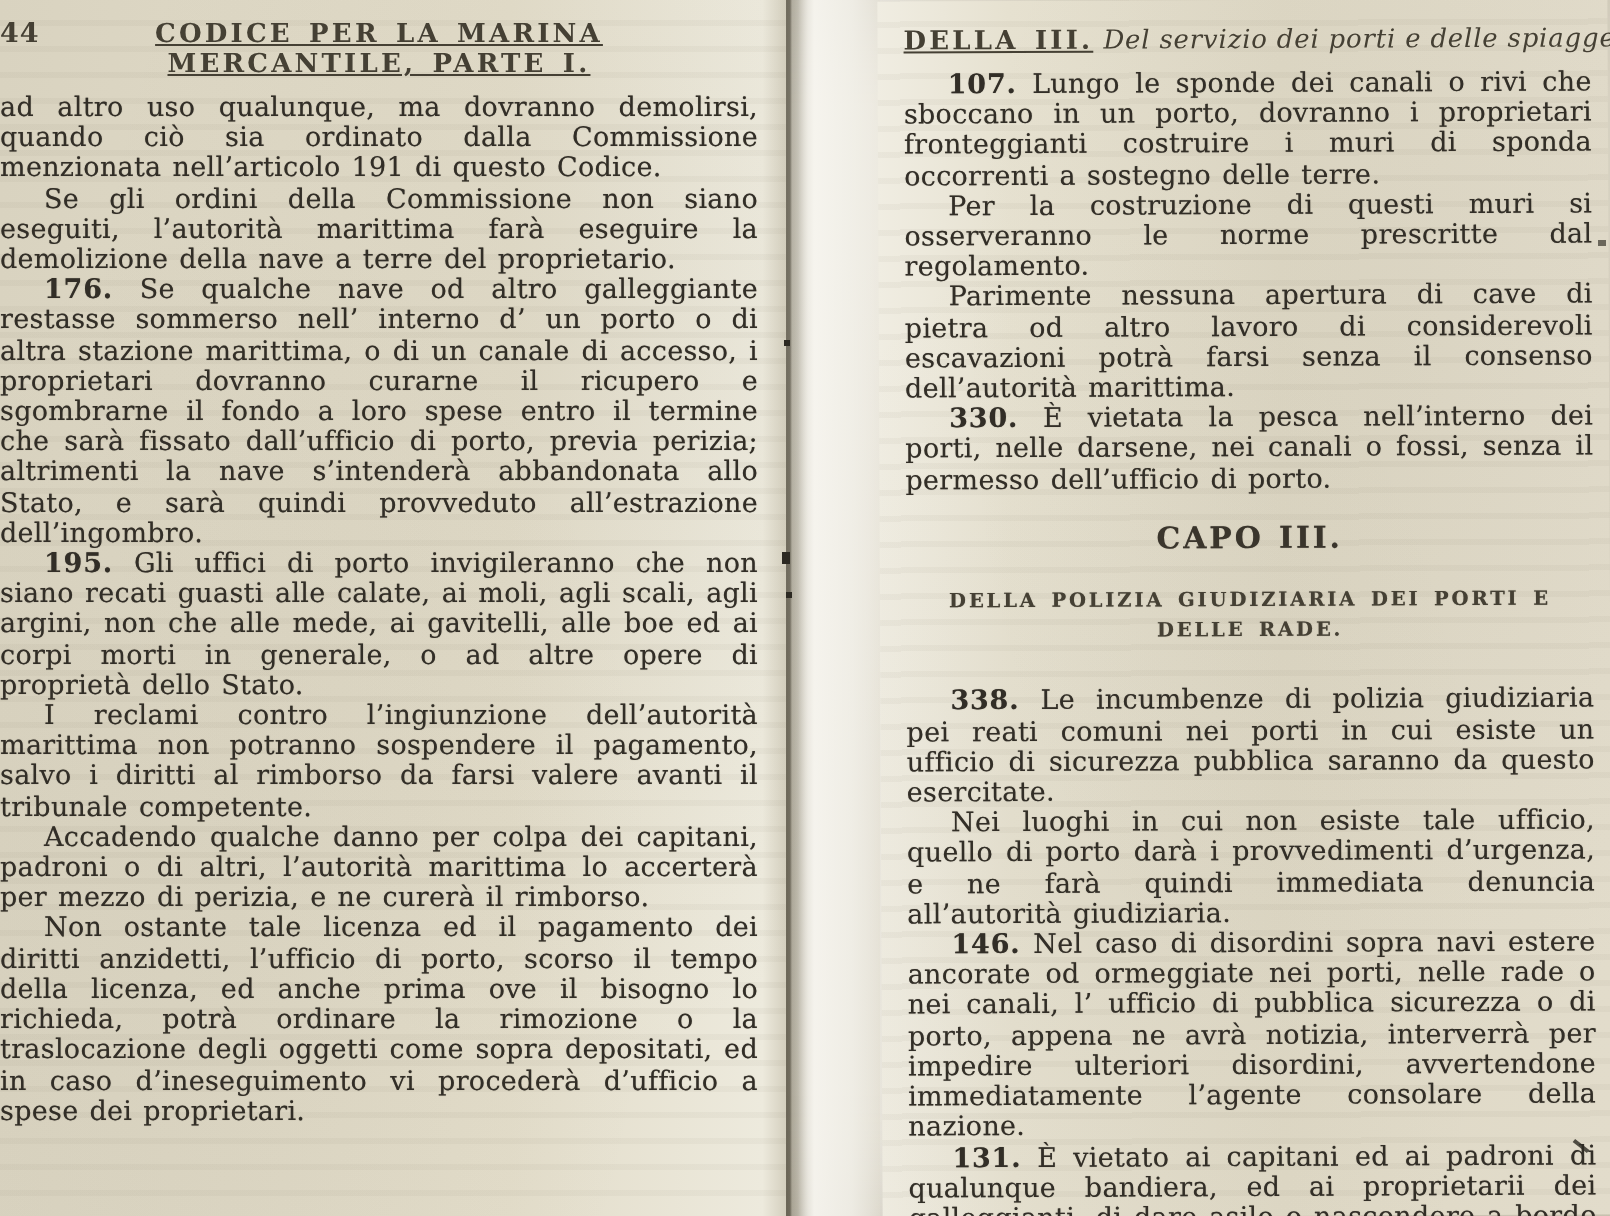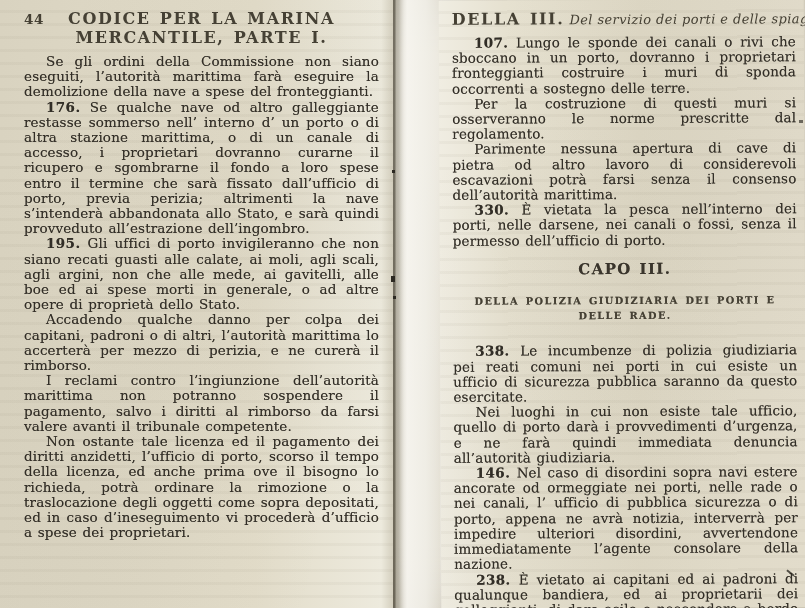--- a/index.html
+++ b/index.html
@@ -20,32 +20,32 @@
   .page::before {
     content:""; position:absolute; inset:0; pointer-events:none; z-index:0;
     background:
       repeating-linear-gradient(0deg, transparent 0 10px, rgba(120,112,92,.055) 10px 13px),
       radial-gradient(ellipse at 70% 30%, rgba(125,118,98,.06), transparent 60%),
       radial-gradient(ellipse at 30% 75%, rgba(125,118,98,.05), transparent 55%);
   }
   .page { position:absolute; top:0; height:608px; z-index:1; }
   .page-inner { position:relative; z-index:1; }
 
-  .page.left  { left:0;   width:393px; padding:9px 14px 6px 24px;
+  .page.left  { left:0;   width:393px; padding:9px 14px 6px 0;
     background:linear-gradient(90deg,#d9d3c0 0%,#e2dcc9 65%,#edeadd 97%,#d4cfbe 100%); }
   .page.right { left:440px; width:365px; padding:9px 8px 0 13px;
     background:linear-gradient(90deg,#f0ede2 0%,#e6e1d0 18%,#ded8c5 55%,#e2dccb 100%);
     transform:rotate(-0.25deg); }
   .gutter { position:absolute; left:393px; top:0; width:47px; height:608px; z-index:1;
     background:linear-gradient(90deg, rgba(80,75,62,.55) 0 2px, rgba(190,185,170,.35) 3px 6px, rgba(246,244,238,.9) 30%, rgba(240,238,230,.85) 70%, rgba(225,220,205,.4) 100%);
     pointer-events:none; }
 
   .running-header { display:flex; align-items:baseline; margin-bottom:7px; color:#454034; }
   .pagenum { font-weight:700; font-size:13.5px; letter-spacing:.5px; }
-  .rh-caps { font-weight:700; font-size:16px; letter-spacing:1.6px; word-spacing:2px; }
+  .rh-caps { font-weight:700; font-size:13px; letter-spacing:1.6px; word-spacing:2px;text-decoration:underline; }
   .left .rh-caps { flex:1; text-align:center; }
   .left .rh-spacer { width:26px; }
   .left .pagenum { width:26px; }
   .right .rh-group { flex:1; text-align:center; white-space:nowrap; }
   .right .rh-title { font-style:italic; font-size:13px; letter-spacing:.4px; }
 
   .body-text { font-size:13.5px; line-height:15.2px; text-align:justify;
     letter-spacing:.15px; word-spacing:.08em; color:#322e27;
     text-shadow:0 0 .4px rgba(55,50,40,.55); }
   .para { text-indent:22px; }
@@ -70,39 +70,43 @@
 <div class="scan">
 
   <div class="page left">
     <div class="page-inner">
       <div class="running-header">
         <span class="pagenum">44</span>
         <span class="rh-caps">CODICE PER LA MARINA MERCANTILE, PARTE I.</span>
         <span class="rh-spacer"></span>
       </div>
       <div class="body-text">
+        <p class="para noindent">
+          <b class="artnum"></b>
+          <span>ad altro uso qualunque, ma dovranno demolirsi, quando ciò sia ordinato dalla Commissione menzionata nell’articolo 191 di questo Codice.</span>
+        </p>
         <p class="para">
           <b class="artnum"></b>
-          <span>Se gli ordini della Commissione non siano eseguiti, l’autorità marittima farà eseguire la demolizione della nave a spese del fronteggianti.</span>
+          <span>Se gli ordini della Commissione non siano eseguiti, l’autorità marittima farà eseguire la demolizione della nave a terre del proprietario.</span>
         </p>
         <p class="para">
           <b class="artnum">176.</b>
           <span>Se qualche nave od altro galleggiante restasse sommerso nell’ interno d’ un porto o di altra stazione marittima, o di un canale di accesso, i proprietari dovranno curarne il ricupero e sgombrarne il fondo a loro spese entro il termine che sarà fissato dall’ufficio di porto, previa perizia; altrimenti la nave s’intenderà abbandonata allo Stato, e sarà quindi provveduto all’estrazione dell’ingombro.</span>
         </p>
         <p class="para">
           <b class="artnum">195.</b>
-          <span>Gli uffici di porto invigileranno che non siano recati guasti alle calate, ai moli, agli scali, agli argini, non che alle mede, ai gavitelli, alle boe ed ai spese morti in generale, o ad altre opere di proprietà dello Stato.</span>
+          <span>Gli uffici di porto invigileranno che non siano recati guasti alle calate, ai moli, agli scali, agli argini, non che alle mede, ai gavitelli, alle boe ed ai corpi morti in generale, o ad altre opere di proprietà dello Stato.</span>
+        </p>
+        <p class="para">
+          <b class="artnum"></b>
+          <span>I reclami contro l’ingiunzione dell’autorità marittima non potranno sospendere il pagamento, salvo i diritti al rimborso da farsi valere avanti il tribunale competente.</span>
         </p>
         <p class="para">
           <b class="artnum"></b>
           <span>Accadendo qualche danno per colpa dei capitani, padroni o di altri, l’autorità marittima lo accerterà per mezzo di perizia, e ne curerà il rimborso.</span>
-        </p>
-        <p class="para">
-          <b class="artnum"></b>
-          <span>I reclami contro l’ingiunzione dell’autorità marittima non potranno sospendere il pagamento, salvo i diritti al rimborso da farsi valere avanti il tribunale competente.</span>
         </p>
         <p class="para">
           <b class="artnum"></b>
           <span>Non ostante tale licenza ed il pagamento dei diritti anzidetti, l’ufficio di porto, scorso il tempo della licenza, ed anche prima ove il bisogno lo richieda, potrà ordinare la rimozione o la traslocazione degli oggetti come sopra depositati, ed in caso d’ineseguimento vi procederà d’ufficio a spese dei proprietari.</span>
         </p>
       </div>
     </div>
   </div>
 
   <div class="gutter"></div>
@@ -143,21 +147,21 @@
         </p>
         <p class="para">
           <b class="artnum"></b>
           <span>Nei luoghi in cui non esiste tale ufficio, quello di porto darà i provvedimenti d’urgenza, e ne farà quindi immediata denuncia all’autorità giudiziaria.</span>
         </p>
         <p class="para">
           <b class="artnum">146.</b>
           <span>Nel caso di disordini sopra navi estere ancorate od ormeggiate nei porti, nelle rade o nei canali, l’ ufficio di pubblica sicurezza o di porto, appena ne avrà notizia, interverrà per impedire ulteriori disordini, avvertendone immediatamente l’agente consolare della nazione.</span>
         </p>
         <p class="para">
-          <b class="artnum">238.</b>
+          <b class="artnum">131.</b>
           <span>È vietato ai capitani ed ai padroni di qualunque bandiera, ed ai proprietarii dei galleggianti, di dare asilo o nascondere a bordo delinquenti nazionali od esteri, e disertori dell’armata di terra e di mare.</span>
         </p>
 
       </div>
     </div>
   </div>
 
   <div class="speck s1"></div>
   <div class="speck s2"></div>
   <div class="speck s3"></div>

